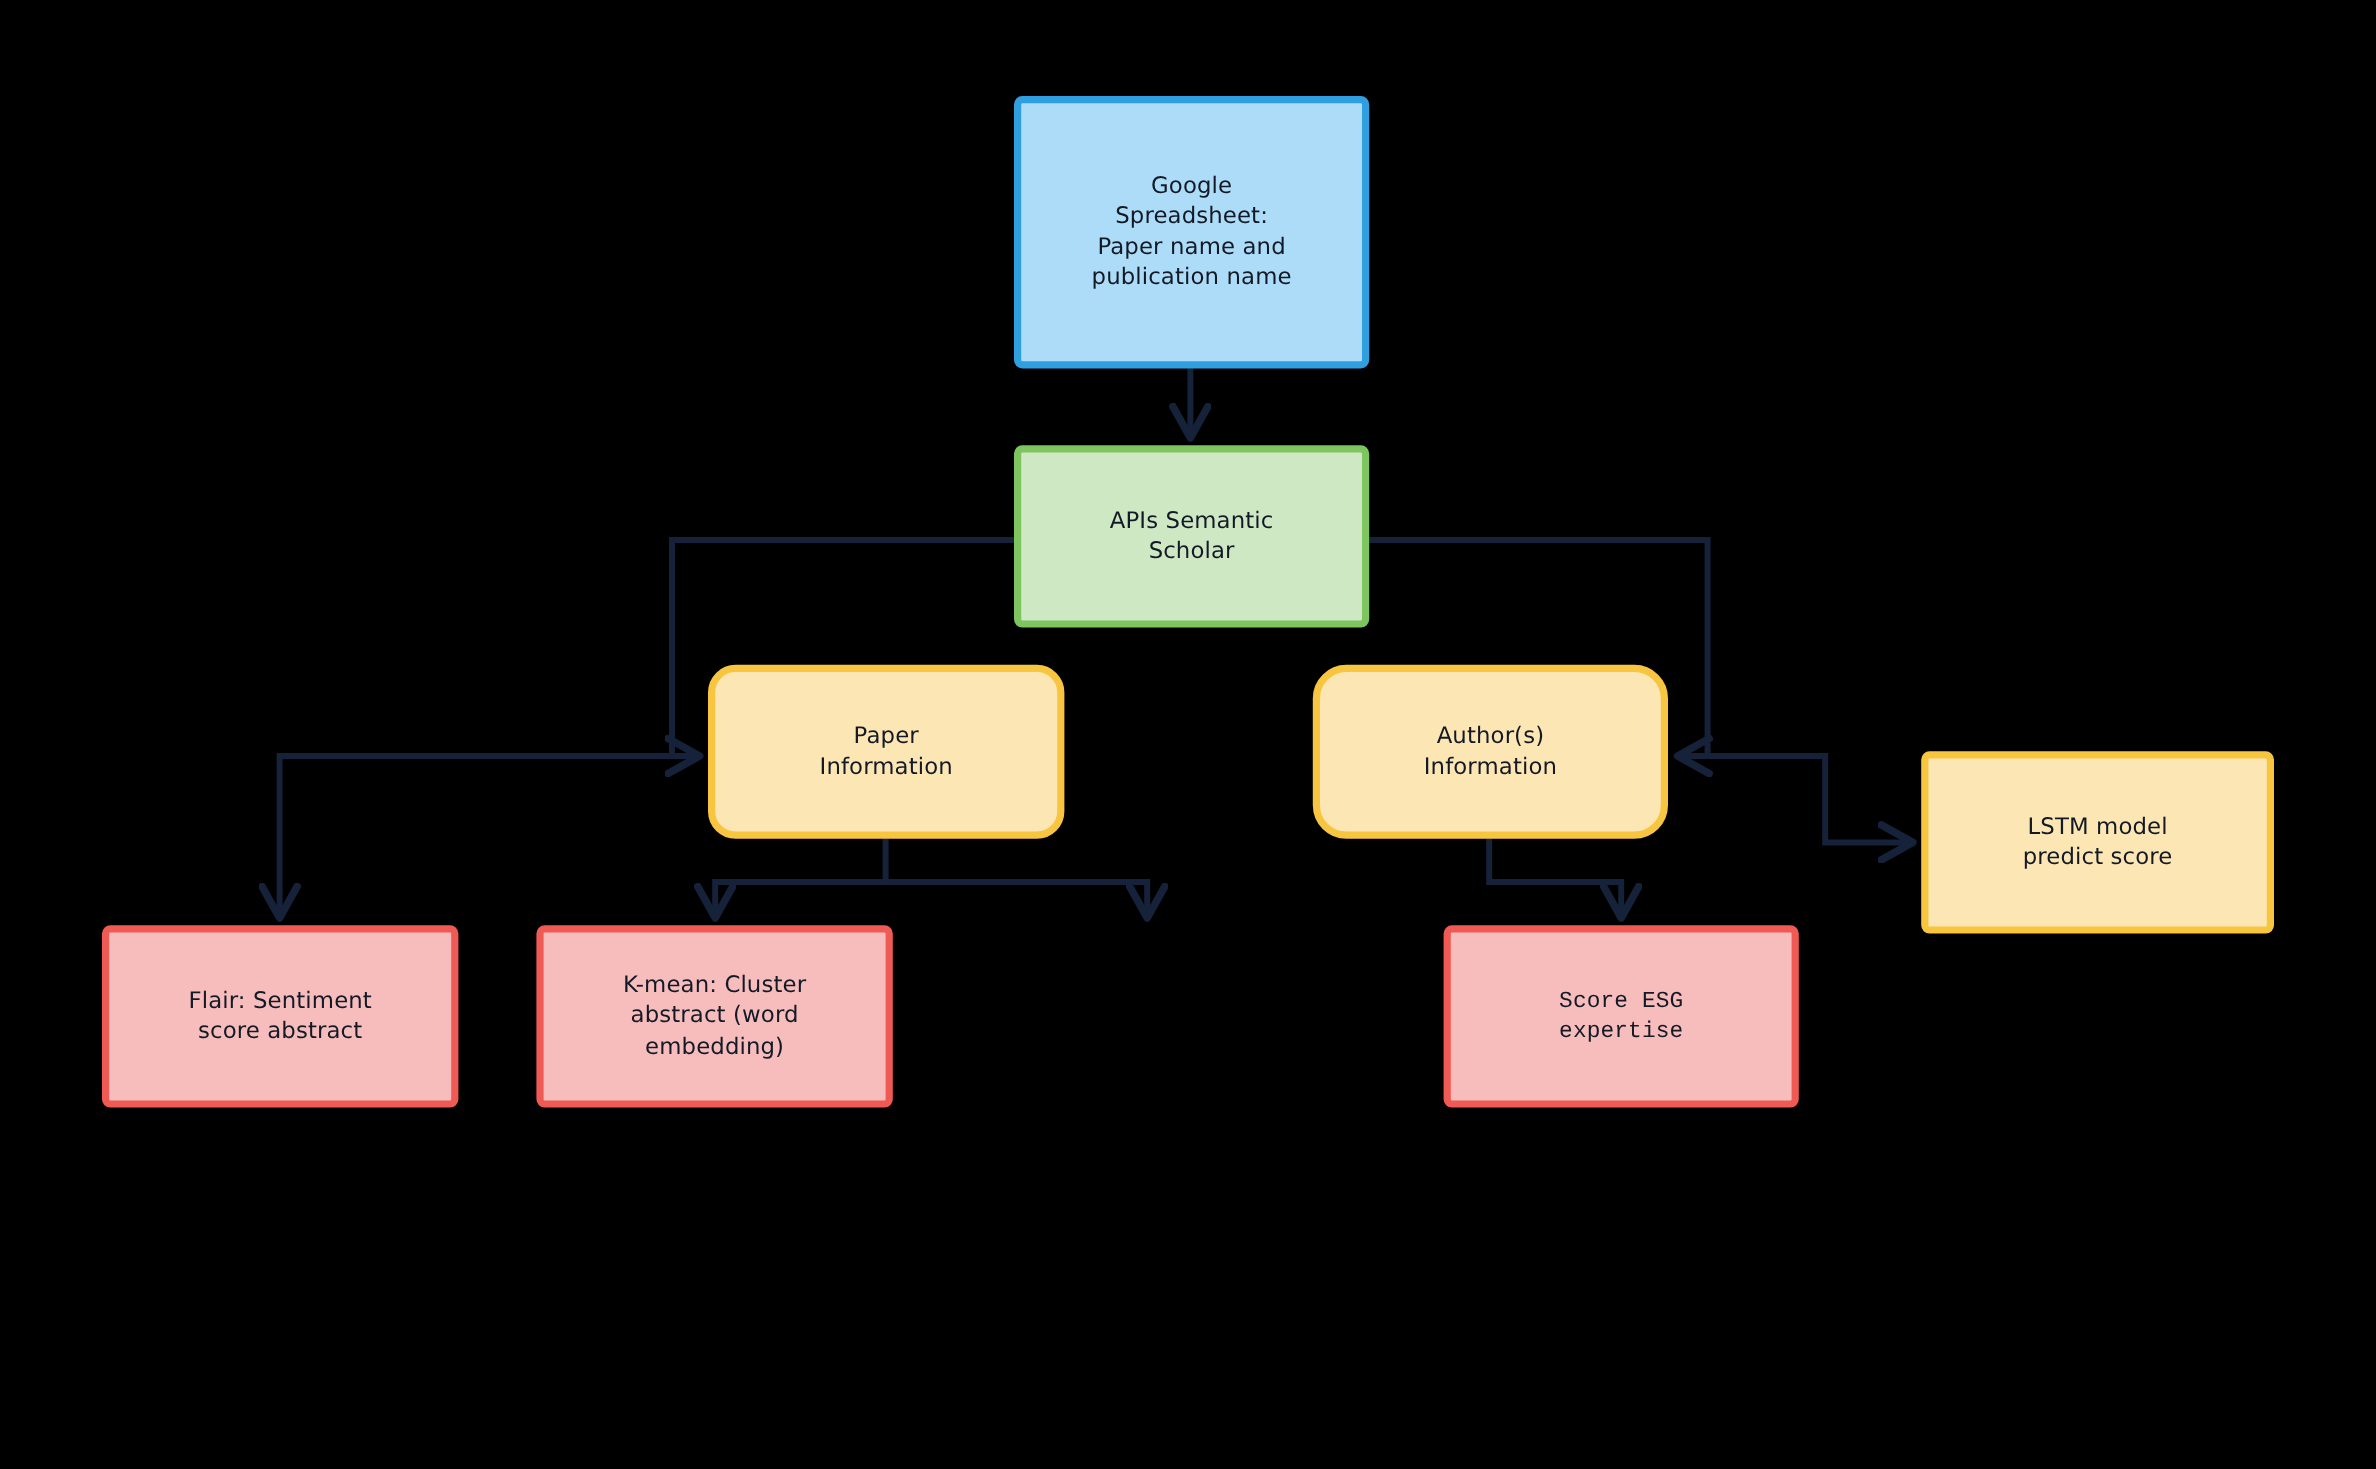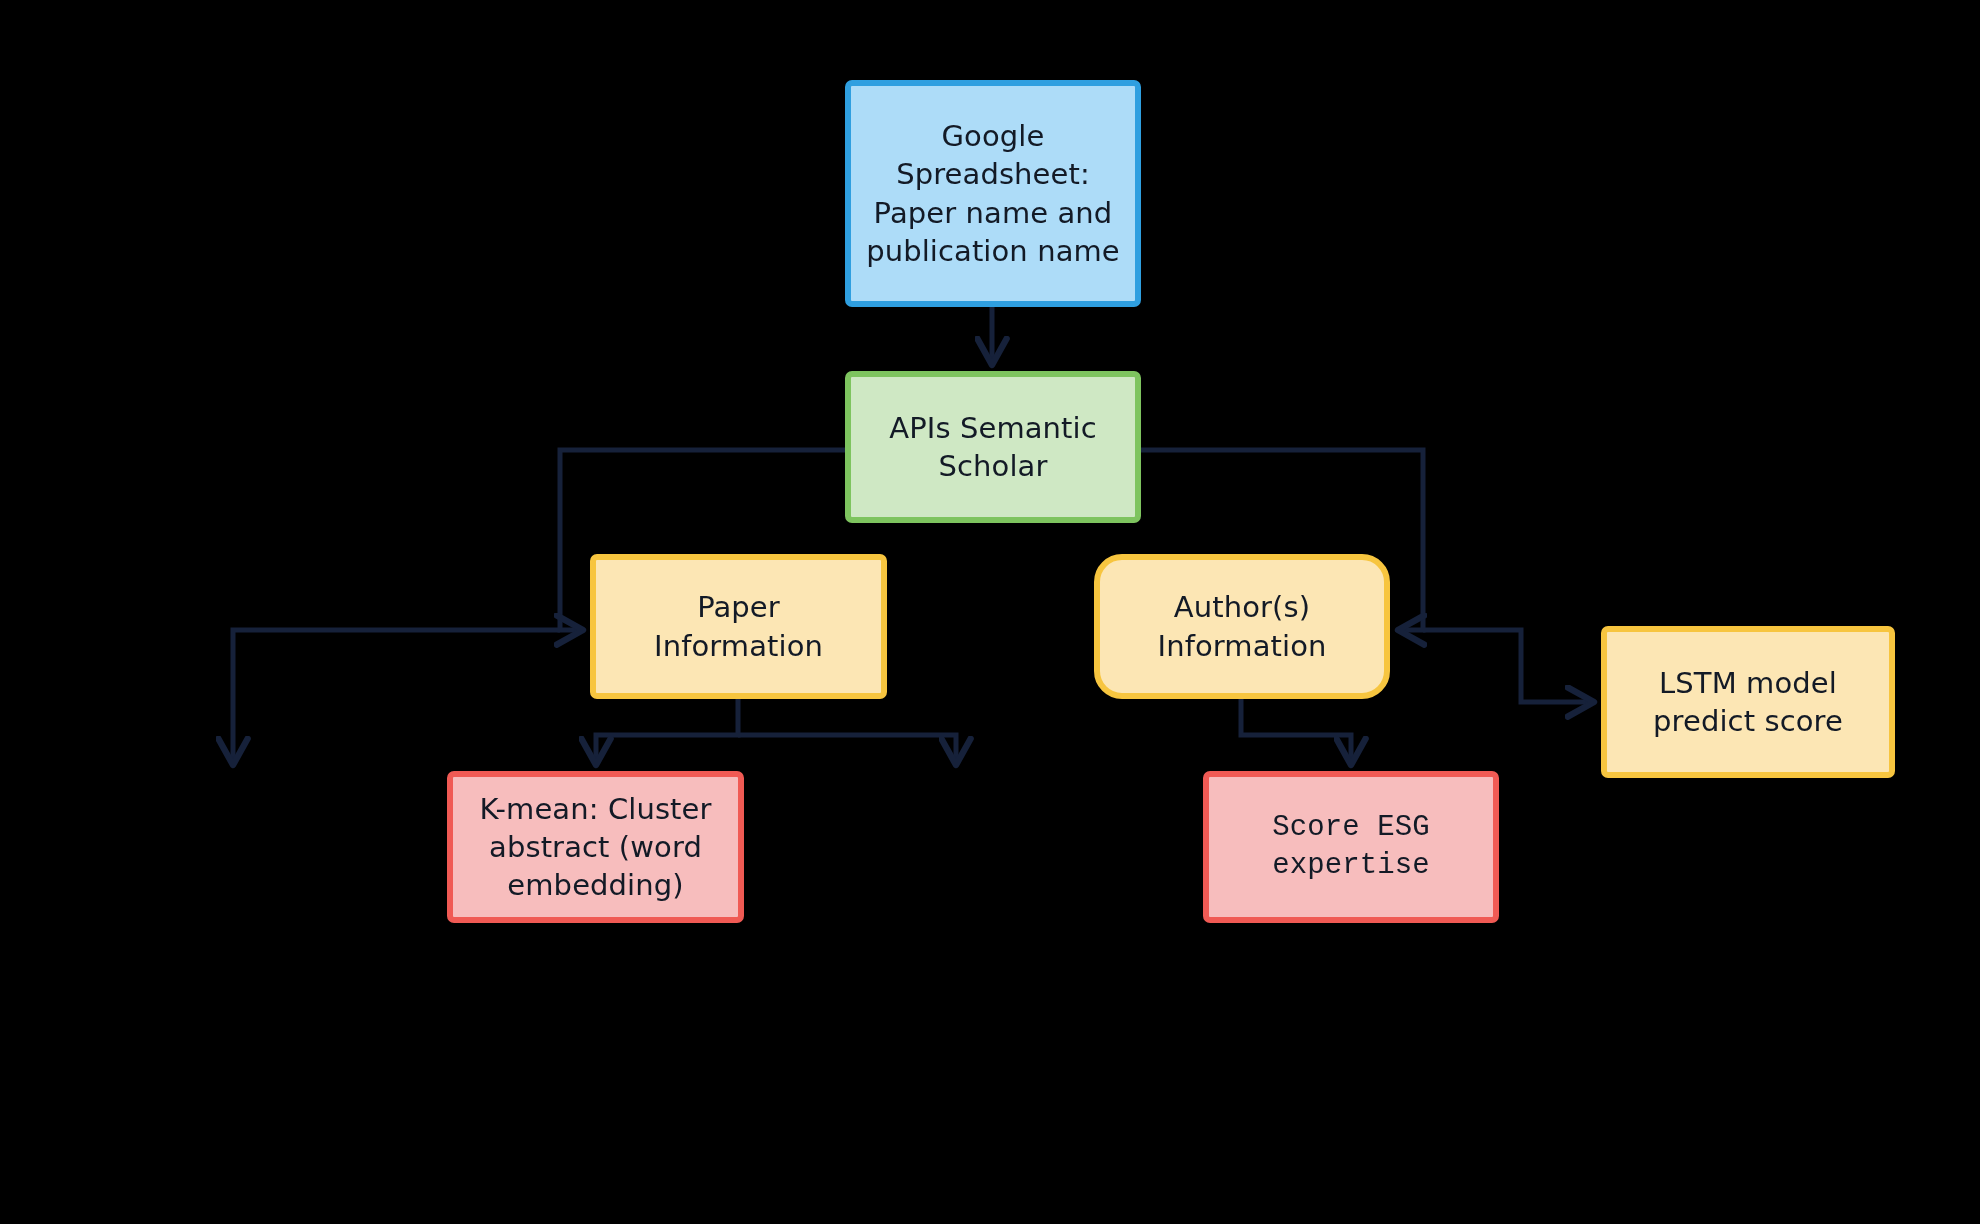--- a/index.html
+++ b/index.html
@@ -27,21 +27,21 @@
     position: absolute;
     box-sizing: border-box;
     display: flex;
     align-items: center;
     justify-content: center;
     text-align: center;
     border-radius: 7px;
     border-style: solid;
     border-width: 6px;
     color: #131a26;
-    font-size: 29px;
+    font-size: 19px;
     line-height: 1.32;
     letter-spacing: 0.1px;
     padding: 4px 10px;
     white-space: pre-line;
   }
   .node-blue   { background: #addcf8; border-color: #2f9fe0; }
   .node-green  { background: #cfe8c4; border-color: #7ec45f; text-align: center; }
   .node-yellow { background: #fce6b4; border-color: #f6c githubs; }
   .node-yellow { background: #fce6b4; border-color: #f7c53f; }
   .node-red    { background: #f7bdbd; border-color: #f05a54; }
@@ -77,25 +77,27 @@
       <path d="M 1241 699 L 1241 735 L 1351 735 L 1351 765" marker-end="url(#arrow)"></path>
     </g>
   </svg>
 
   <div class="node node-blue" style="left: 845px; top: 80px; width: 296px; height: 227px; background: rgb(173, 220, 248); border-color: rgb(47, 159, 224);">Google
 Spreadsheet:
 Paper name and
 publication name</div>
   <div class="node node-green" style="left: 845px; top: 371px; width: 296px; height: 152px; background: rgb(207, 232, 196); border-color: rgb(126, 196, 95);">APIs Semantic
 Scholar</div>
-  <div class="node node-yellow" style="left: 590px; top: 554px; width: 297px; height: 145px; background: rgb(252, 230, 180); border-color: rgb(247, 197, 63);">Paper
+  <div class="node node-yellow" style="left: 590px; top: 554px; width: 297px; height: 145px; background: rgb(252, 230, 180); border-color: rgb(247, 197, 63); border-radius: 23px;">Paper
 Information</div>
   <div class="node node-yellow" style="left: 1094px; top: 554px; width: 296px; height: 145px; background: rgb(252, 230, 180); border-color: rgb(247, 197, 63); border-radius: 28px;">Author(s)
 Information</div>
   <div class="node node-yellow" style="left: 1601px; top: 626px; width: 294px; height: 152px; background: rgb(252, 230, 180); border-color: rgb(247, 197, 63);">LSTM model
 predict score</div>
+  <div class="node node-red" style="left: 85px; top: 771px; width: 297px; height: 152px; background: rgb(247, 189, 189); border-color: rgb(240, 90, 84);">Flair: Sentiment
+score abstract</div>
   <div class="node node-red" style="left: 447px; top: 771px; width: 297px; height: 152px; background: rgb(247, 189, 189); border-color: rgb(240, 90, 84);">K-mean: Cluster
 abstract (word
 embedding)</div>
   <div class="node node-red" style="left: 1203px; top: 771px; width: 296px; height: 152px; background: rgb(247, 189, 189); border-color: rgb(240, 90, 84); font-family: Liberation Mono, monospace;">Score ESG
 expertise</div>
 
 </div>
 
 </body></html>

